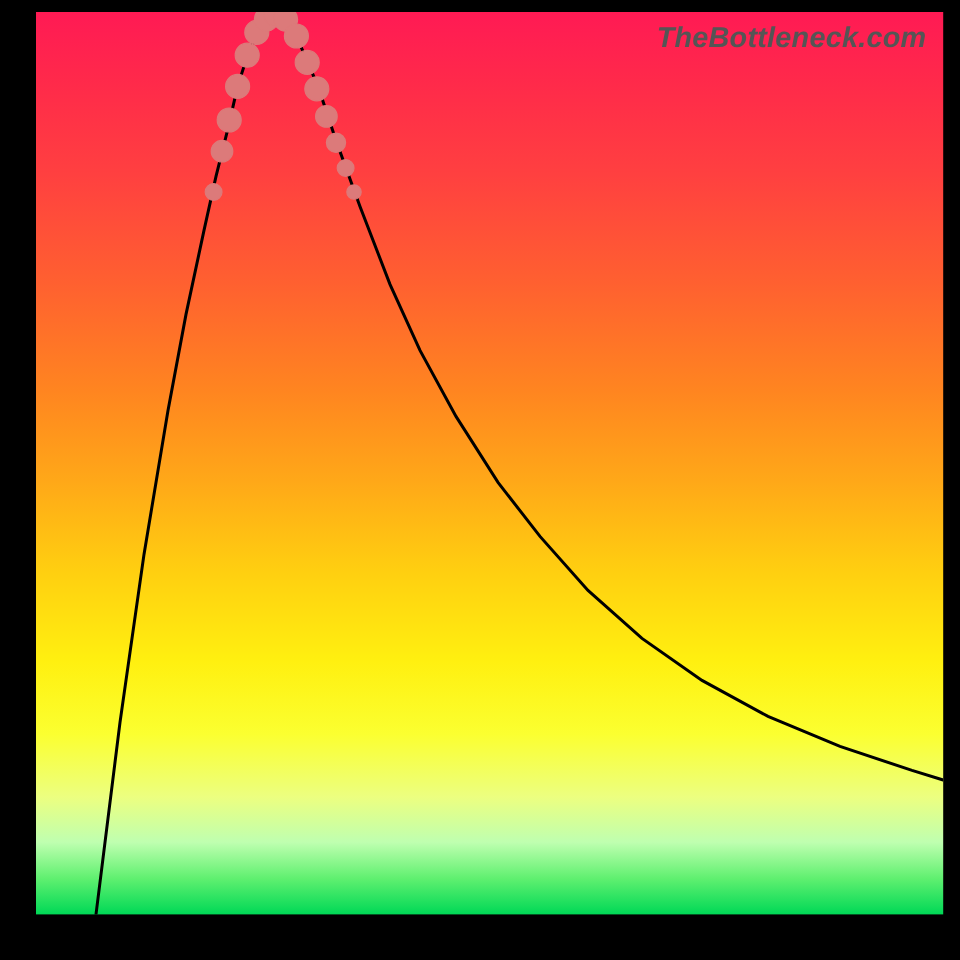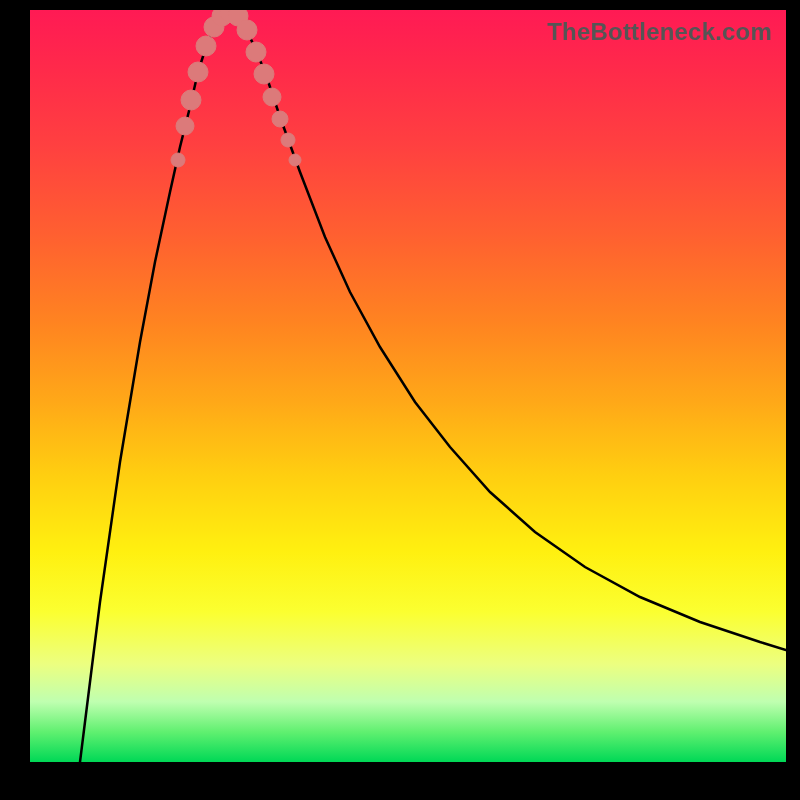--- a/index.html
+++ b/index.html
@@ -42,20 +42,21 @@
   .watermark {
     position: absolute;
     top: 8px;
     right: 14px;
     color: #555;
     font-size: 24px;
     font-weight: 600;
     letter-spacing: 0.2px;
     pointer-events: none;
     z-index: 5;
+    font-style: italic;
   }
   svg.curve {
     position: absolute;
     left: 0;
     top: 0;
     width: 756px;
     height: 752px;
     z-index: 3;
   }
   svg.markers {

